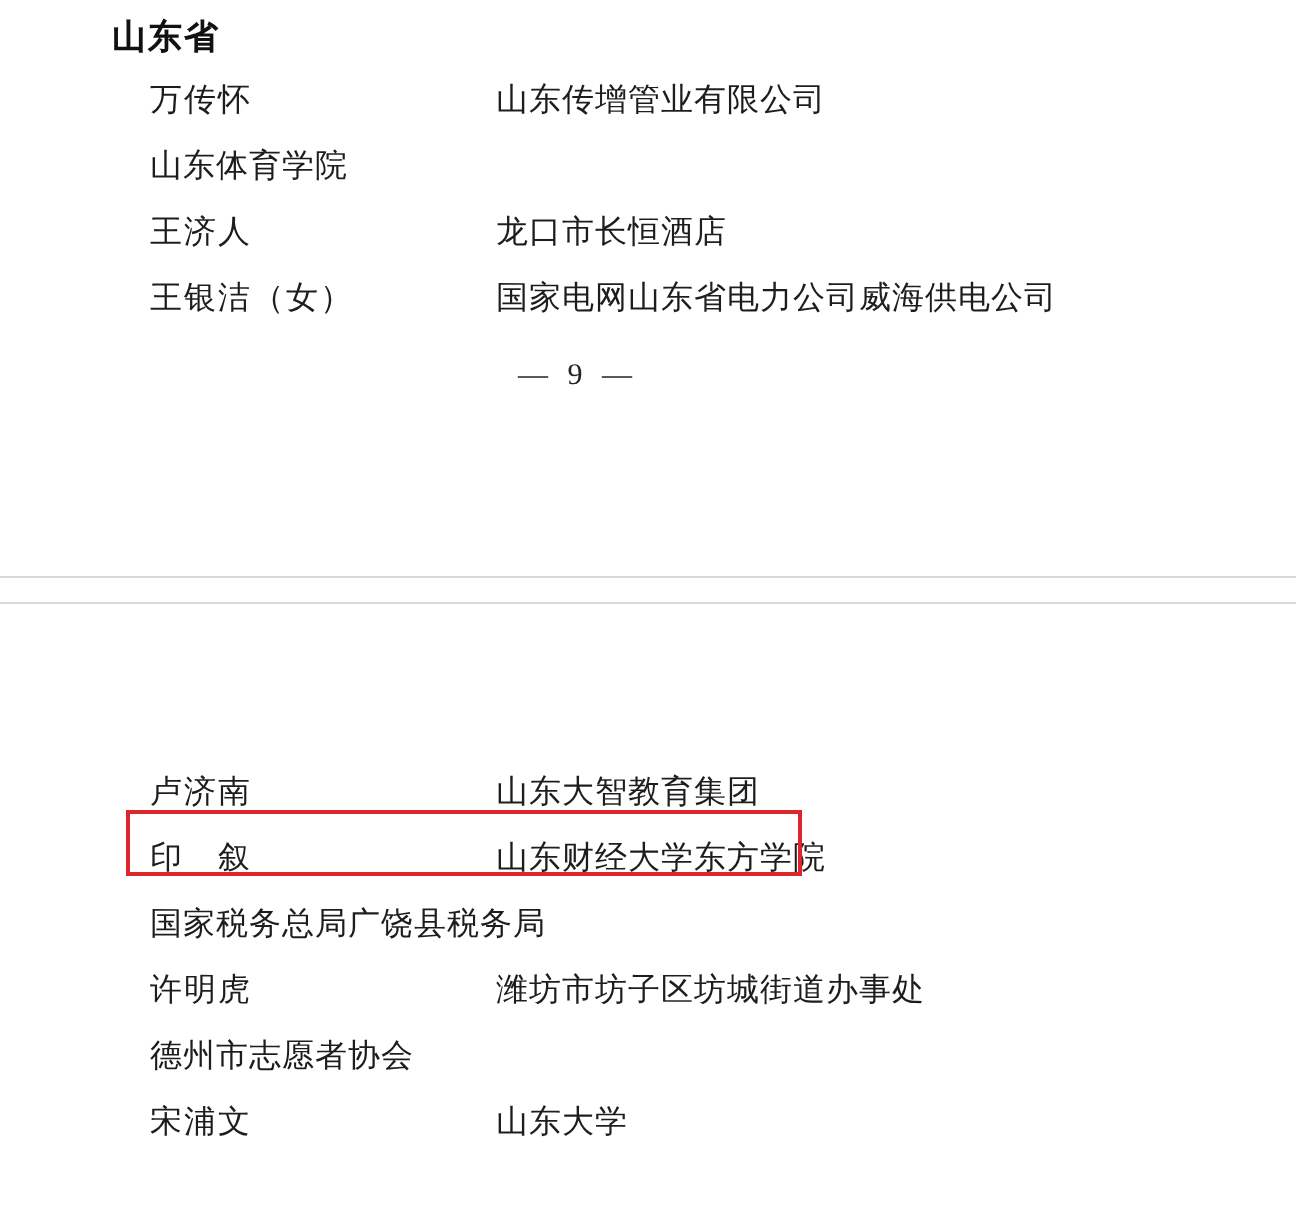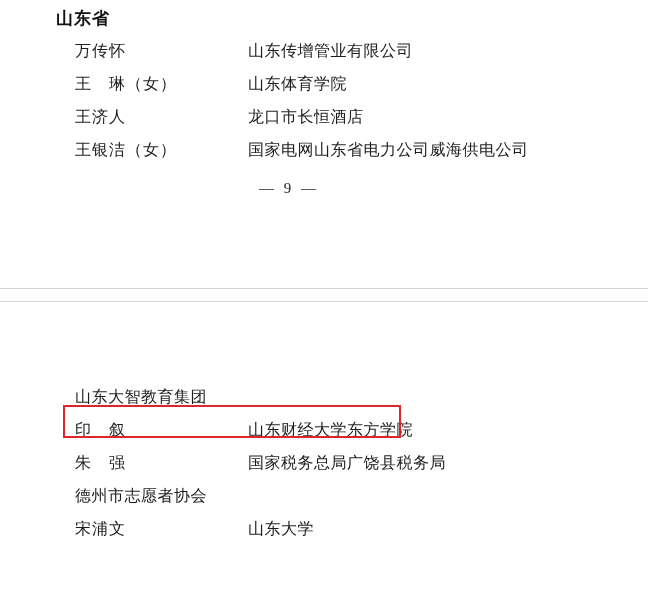--- a/index.html
+++ b/index.html
@@ -95,21 +95,20 @@
 
   <div class="page-section section-top">
 
     <div class="province-heading">山东省</div>
 
     <div class="entry-row">
       <span class="entry-name">万传怀</span>
       <span class="entry-org">山东传增管业有限公司</span>
     </div>
     <div class="entry-row">
-      <span class="entry-name">王　琳（女）</span>
       <span class="entry-org">山东体育学院</span>
     </div>
     <div class="entry-row">
       <span class="entry-name">王济人</span>
       <span class="entry-org">龙口市长恒酒店</span>
     </div>
     <div class="entry-row">
       <span class="entry-name">王银洁（女）</span>
       <span class="entry-org">国家电网山东省电力公司威海供电公司</span>
     </div>
@@ -118,29 +117,33 @@
 
   </div>
 
   <div class="gap"></div>
 
   <div class="page-section section-bottom">
 
     <div class="spacer-blank"></div>
 
     <div class="entry-row">
+      <span class="entry-name">卢济南</span>
       <span class="entry-org">山东大智教育集团</span>
     </div>
     <div class="entry-row">
       <span class="entry-name">印　叙</span>
       <span class="entry-org">山东财经大学东方学院</span>
     </div>
     <div class="entry-row">
-      <span class="entry-name">朱　强</span>
       <span class="entry-org">国家税务总局广饶县税务局</span>
+    </div>
+    <div class="entry-row">
+      <span class="entry-name">许明虎</span>
+      <span class="entry-org">潍坊市坊子区坊城街道办事处</span>
     </div>
     <div class="entry-row">
       <span class="entry-org">德州市志愿者协会</span>
     </div>
     <div class="entry-row">
       <span class="entry-name">宋浦文</span>
       <span class="entry-org">山东大学</span>
     </div>
 
   </div>

